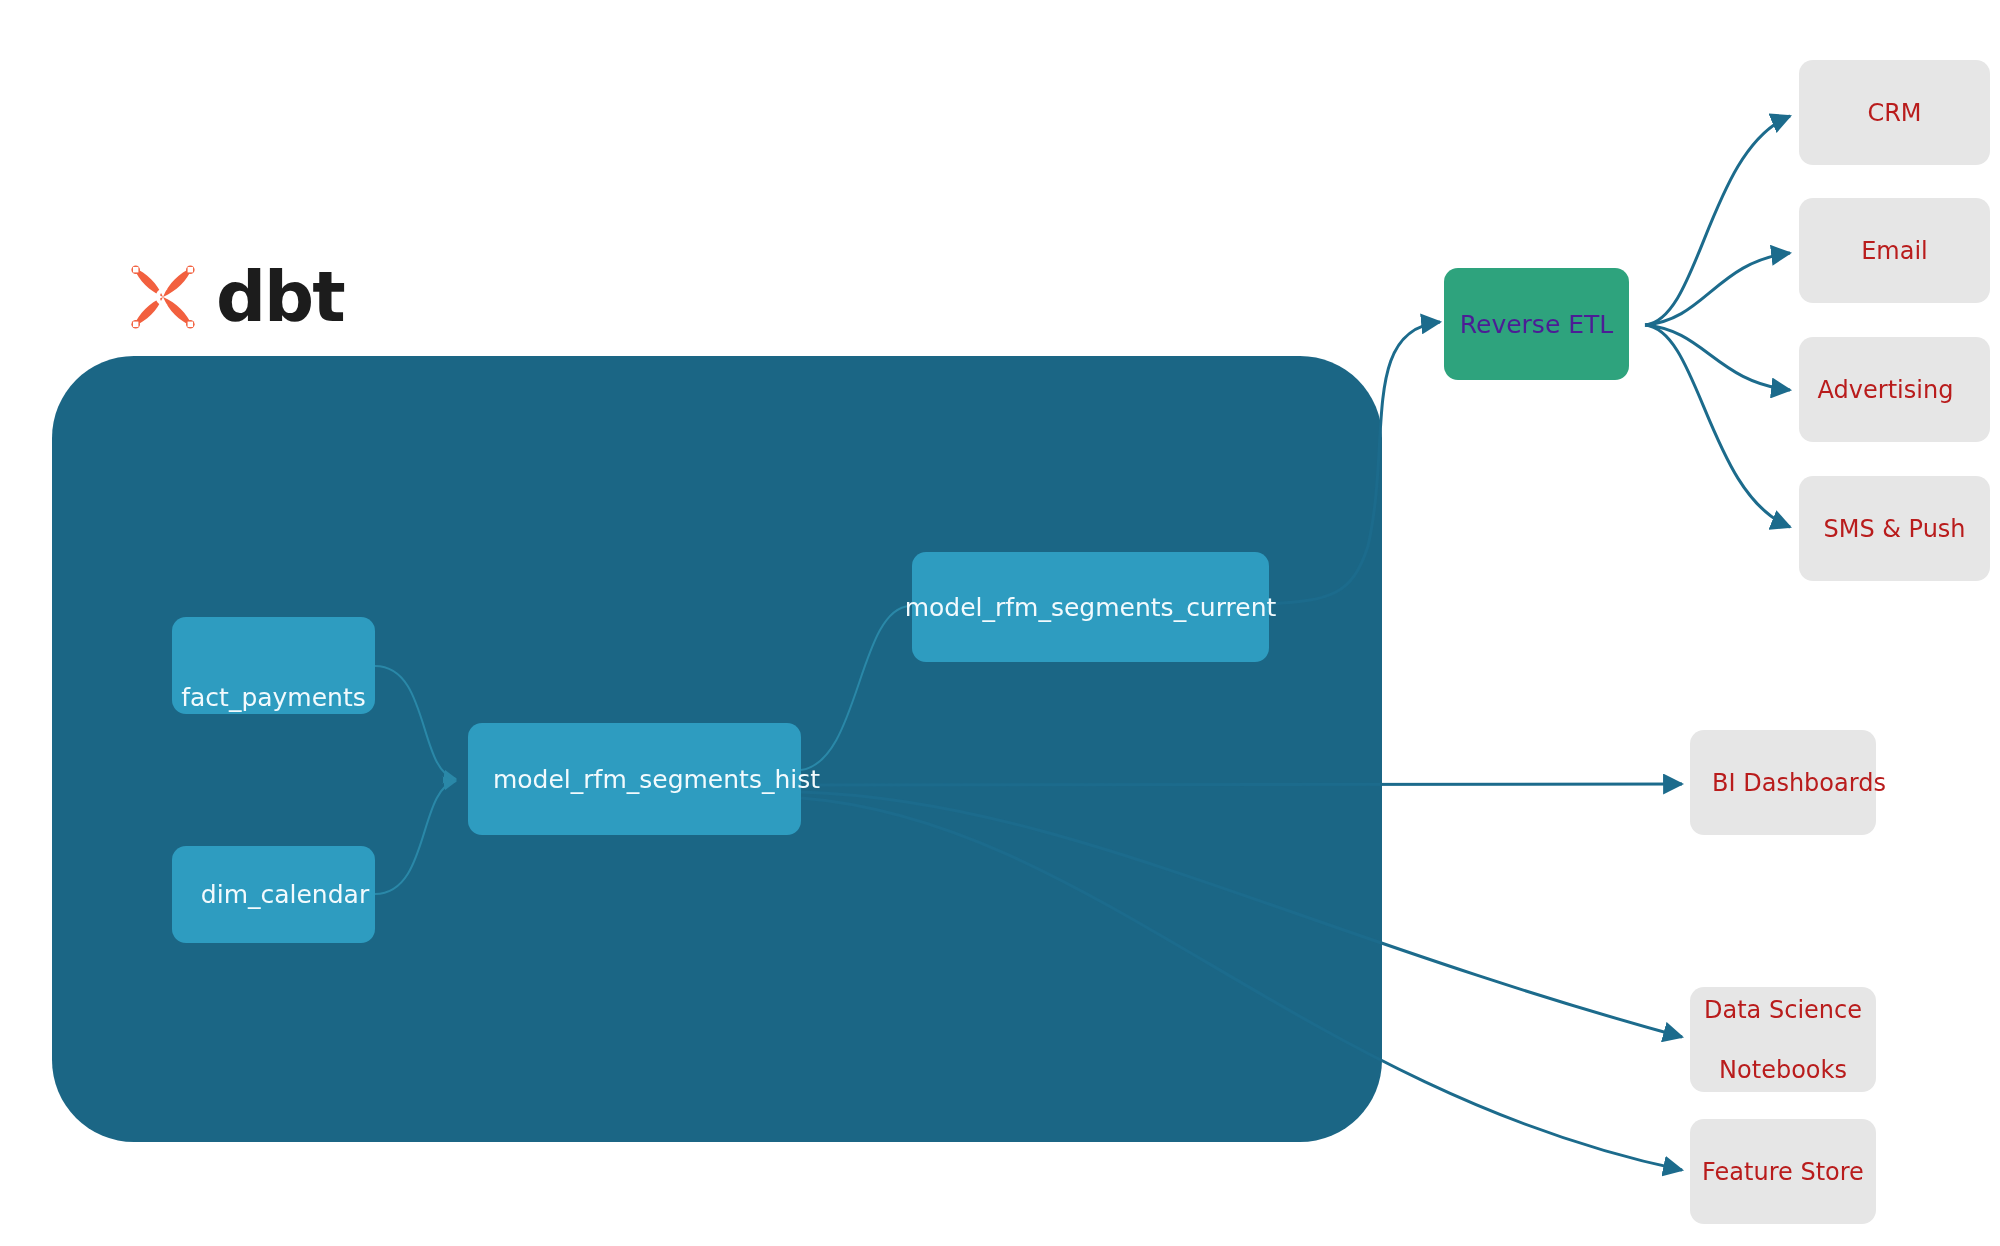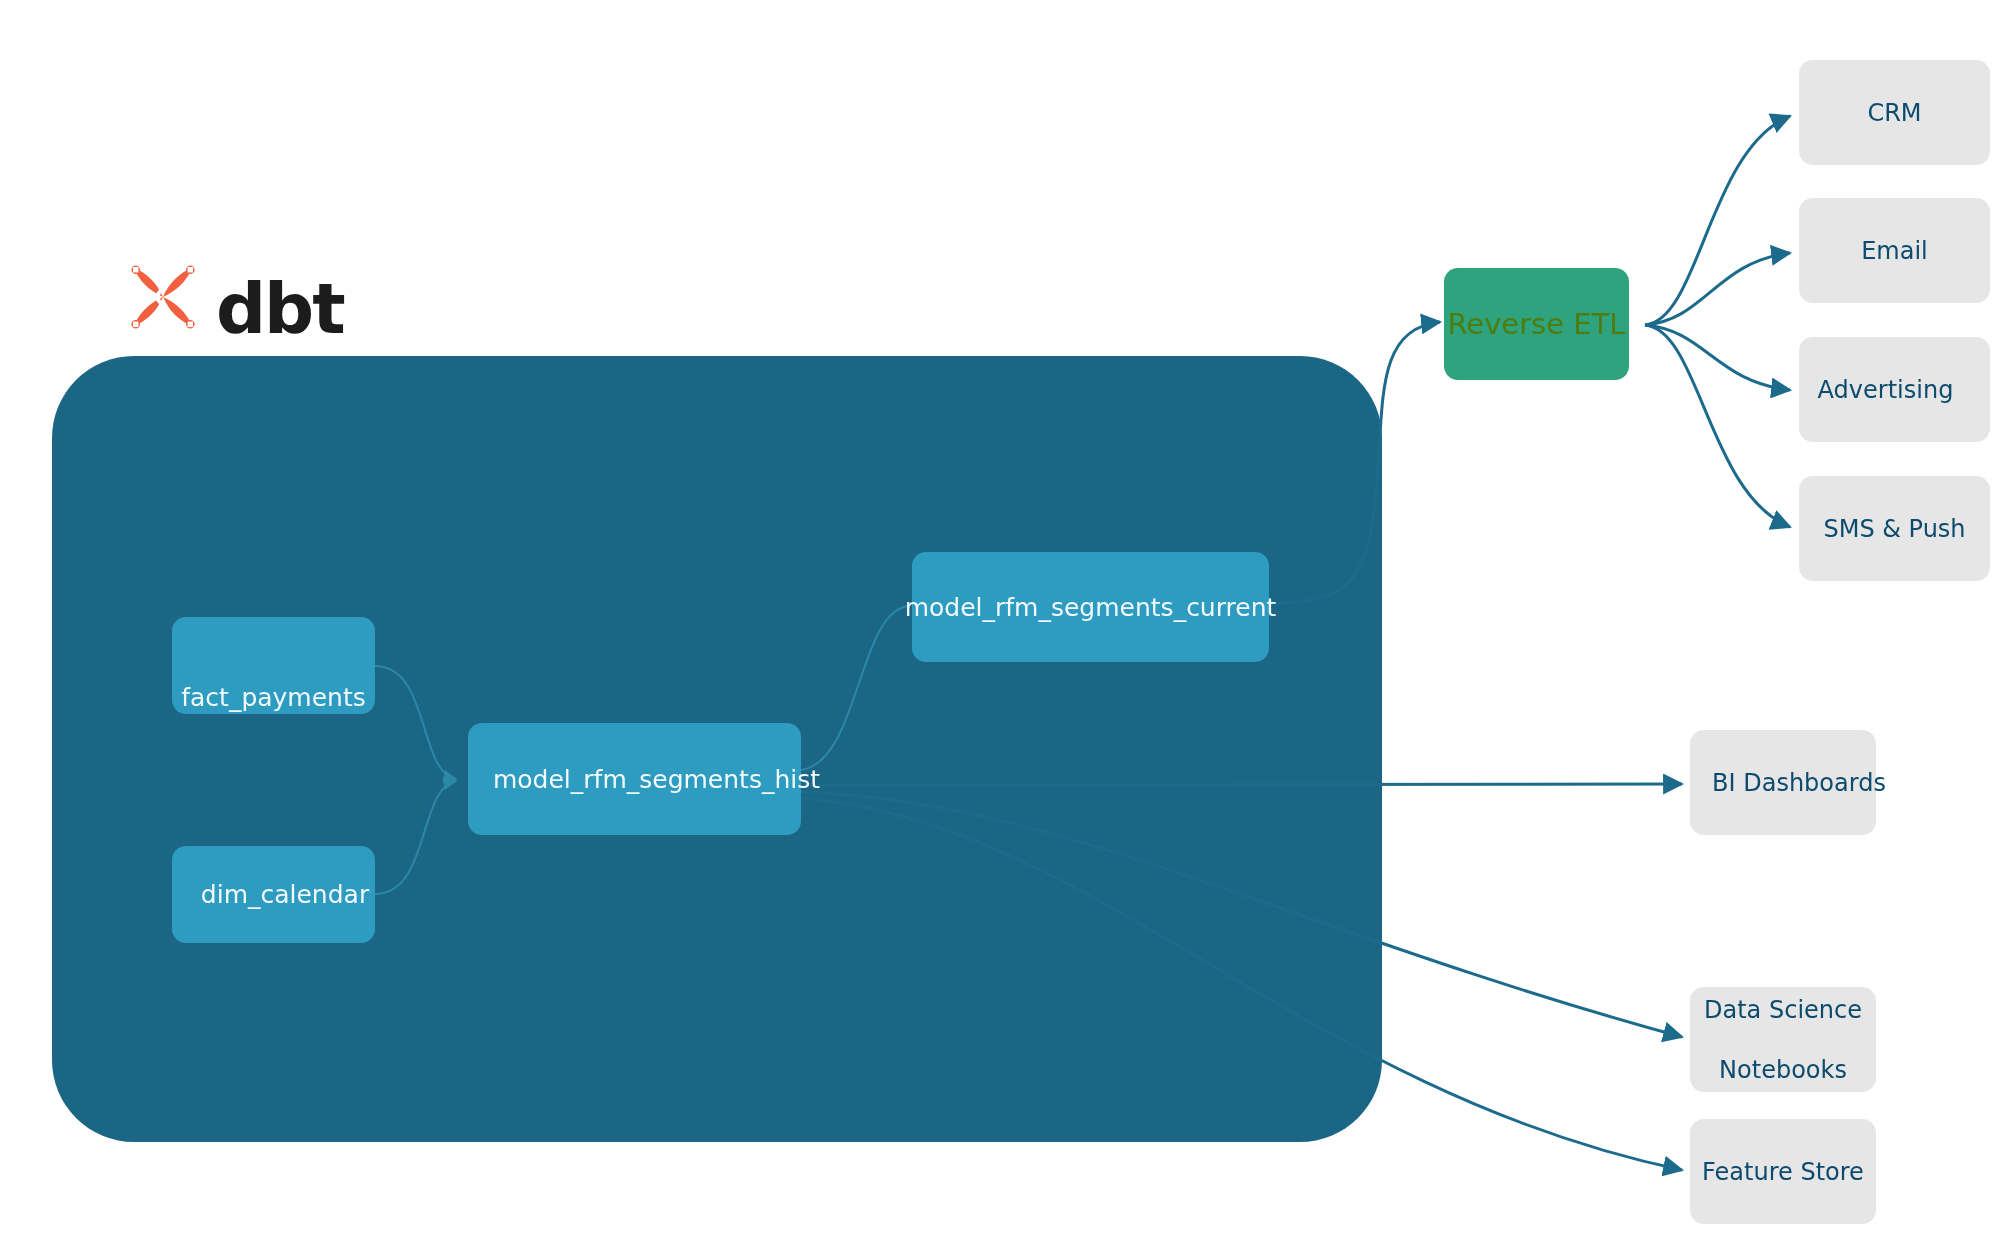--- a/index.html
+++ b/index.html
@@ -35,44 +35,44 @@
   }
   #dbt-mark { width: 78px; height: 78px; display:block; }
   #dbt-wordmark {
     font-family: "DejaVu Sans", "Liberation Sans", sans-serif;
     font-weight: 700;
     font-size: 70px;
     line-height: 70px;
     letter-spacing: -2px;
     color: #1c1c1c;
     position: relative;
-    top: 12px;
+    top: 0;
   }
   
   .node-label {
     position: absolute;
     display: flex;
     align-items: center;
     justify-content: center;
     text-align: center;
     box-sizing: border-box;
     pointer-events: auto;
   }
   .model-label {
     color: #f2fafd;
     font-size: 25px;
     font-weight: 400;
   }
   .rev-label {
-    color: #4d7c0f;
-    font-size: 29px;
+    color: #4c1d95;
+    font-size: 25px;
     font-weight: 400;
   }
   .sink-label {
-    color: #0c4a6e;
+    color: #b91c1c;
     font-size: 24px;
     font-weight: 400;
     line-height: 1.25;
   }
 </style>
 </head>
 <body>
 
 <div id="stage">
 

